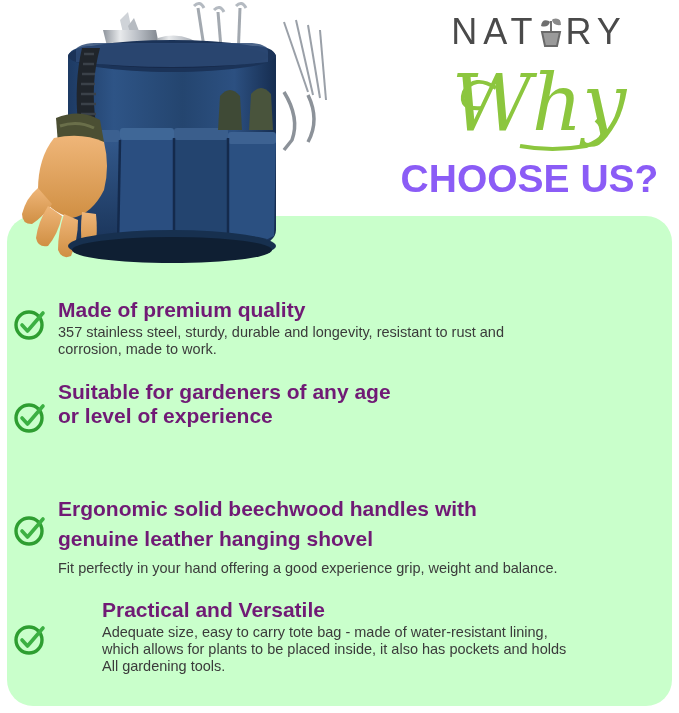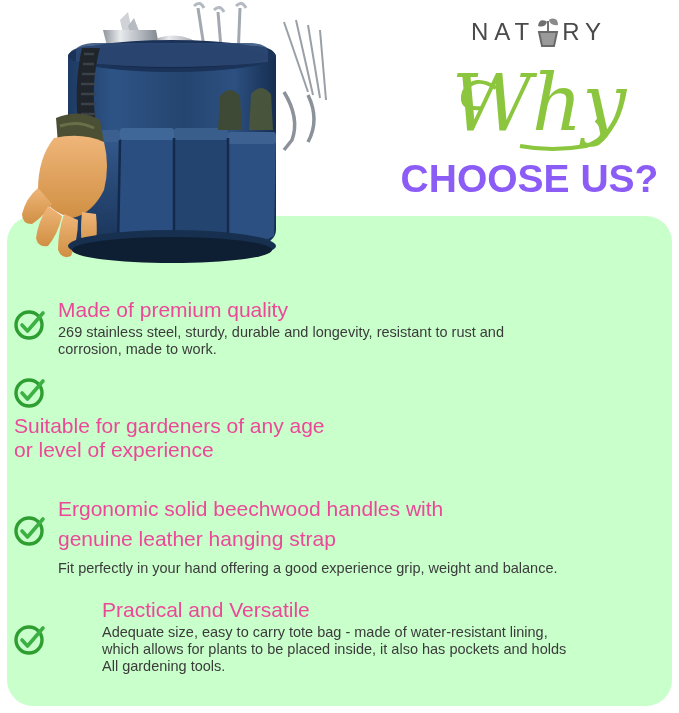--- a/index.html
+++ b/index.html
@@ -17,21 +17,21 @@
     position: absolute;
     top: 8px;
     left: 408px;
     width: 262px;
     height: 48px;
     display: flex;
     align-items: center;
     justify-content: center;
   }
   .brand-word {
-    font-size: 24px;
+    font-size: 36px;
     letter-spacing: 6px;
     font-weight: 400;
     color: #4a4a4a;
     display: flex;
     align-items: center;
   }
   .brand-pot { position: relative; display: inline-block; width: 27px; height: 34px; }
 
   .headline-why {
     position: absolute;
@@ -94,36 +94,36 @@
   .check-wrap {
     width: 44px;
     flex: 0 0 44px;
     display: flex;
     justify-content: flex-start;
     align-items: center;
   }
   .feature-text { flex: 1; padding-left: 0px; }
   .f-title {
     font-size: 21px;
-    font-weight: normal;
-    color: #ec4899;
+    font-weight: bold;
+    color: #701a75;
     line-height: 24px;
     white-space: nowrap;
   }
   .f-body {
     font-size: 14.5px;
     color: #3b3b3b;
     line-height: 17px;
     margin-top: 2px;
     white-space: pre-line;
   }
 
   #f1 { top: 82px; }
   #f1 .check-wrap { height: 52px; }
-  #f2 { top: 154px; flex-direction: column; }
+  #f2 { top: 164px; }
   #f2 .check-wrap { height: 74px; }
   #f3 { top: 278px; }
   #f3 .check-wrap { height: 72px; }
   #f4 { top: 382px; gap: 44px; }
   #f4 .check-wrap { height: 82px; }
 </style>
 </head>
 <body>
 
 <div class="panel"></div>
@@ -262,21 +262,21 @@
 
   <div class="feature" id="f1">
     <div class="check-wrap">
       <svg width="32" height="32" viewBox="0 0 32 32">
         <circle cx="15" cy="17" r="13" fill="none" stroke="#2e9e31" stroke-width="3.4"></circle>
         <path d="M8 17 L13.5 23 L29 5" fill="none" stroke="#3cb043" stroke-width="3.6" stroke-linecap="round" stroke-linejoin="round"></path>
       </svg>
     </div>
     <div class="feature-text">
       <div class="f-title">Made of premium quality</div>
-      <div class="f-body">269 stainless steel, sturdy, durable and longevity, resistant to rust and
+      <div class="f-body">357 stainless steel, sturdy, durable and longevity, resistant to rust and
 corrosion, made to work.</div>
     </div>
   </div>
 
   <div class="feature" id="f2">
     <div class="check-wrap">
       <svg width="32" height="32" viewBox="0 0 32 32">
         <circle cx="15" cy="17" r="13" fill="none" stroke="#2e9e31" stroke-width="3.4"></circle>
         <path d="M8 17 L13.5 23 L29 5" fill="none" stroke="#3cb043" stroke-width="3.6" stroke-linecap="round" stroke-linejoin="round"></path>
       </svg>
@@ -289,21 +289,21 @@
 
   <div class="feature" id="f3">
     <div class="check-wrap">
       <svg width="32" height="32" viewBox="0 0 32 32">
         <circle cx="15" cy="17" r="13" fill="none" stroke="#2e9e31" stroke-width="3.4"></circle>
         <path d="M8 17 L13.5 23 L29 5" fill="none" stroke="#3cb043" stroke-width="3.6" stroke-linecap="round" stroke-linejoin="round"></path>
       </svg>
     </div>
     <div class="feature-text">
       <div class="f-title" style="white-space:pre-line;line-height:30px">Ergonomic solid beechwood handles with
-genuine leather hanging strap</div>
+genuine leather hanging shovel</div>
       <div class="f-body" style="margin-top:6px">Fit perfectly in your hand offering a good experience grip, weight and balance.</div>
     </div>
   </div>
 
   <div class="feature" id="f4">
     <div class="check-wrap">
       <svg width="32" height="32" viewBox="0 0 32 32">
         <circle cx="15" cy="17" r="13" fill="none" stroke="#2e9e31" stroke-width="3.4"></circle>
         <path d="M8 17 L13.5 23 L29 5" fill="none" stroke="#3cb043" stroke-width="3.6" stroke-linecap="round" stroke-linejoin="round"></path>
       </svg>

